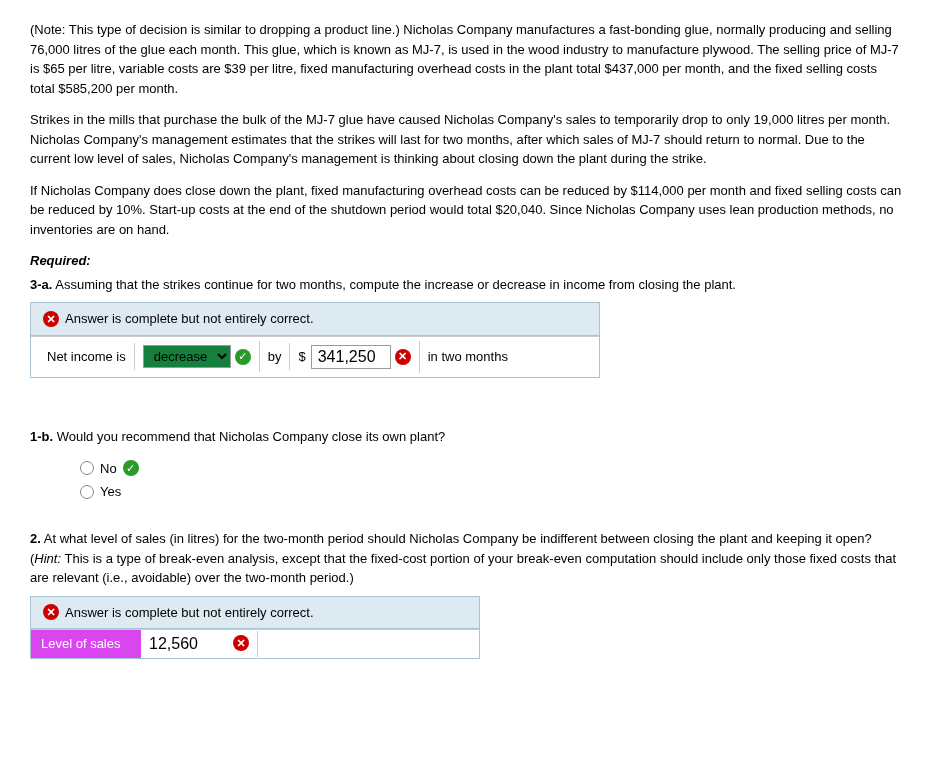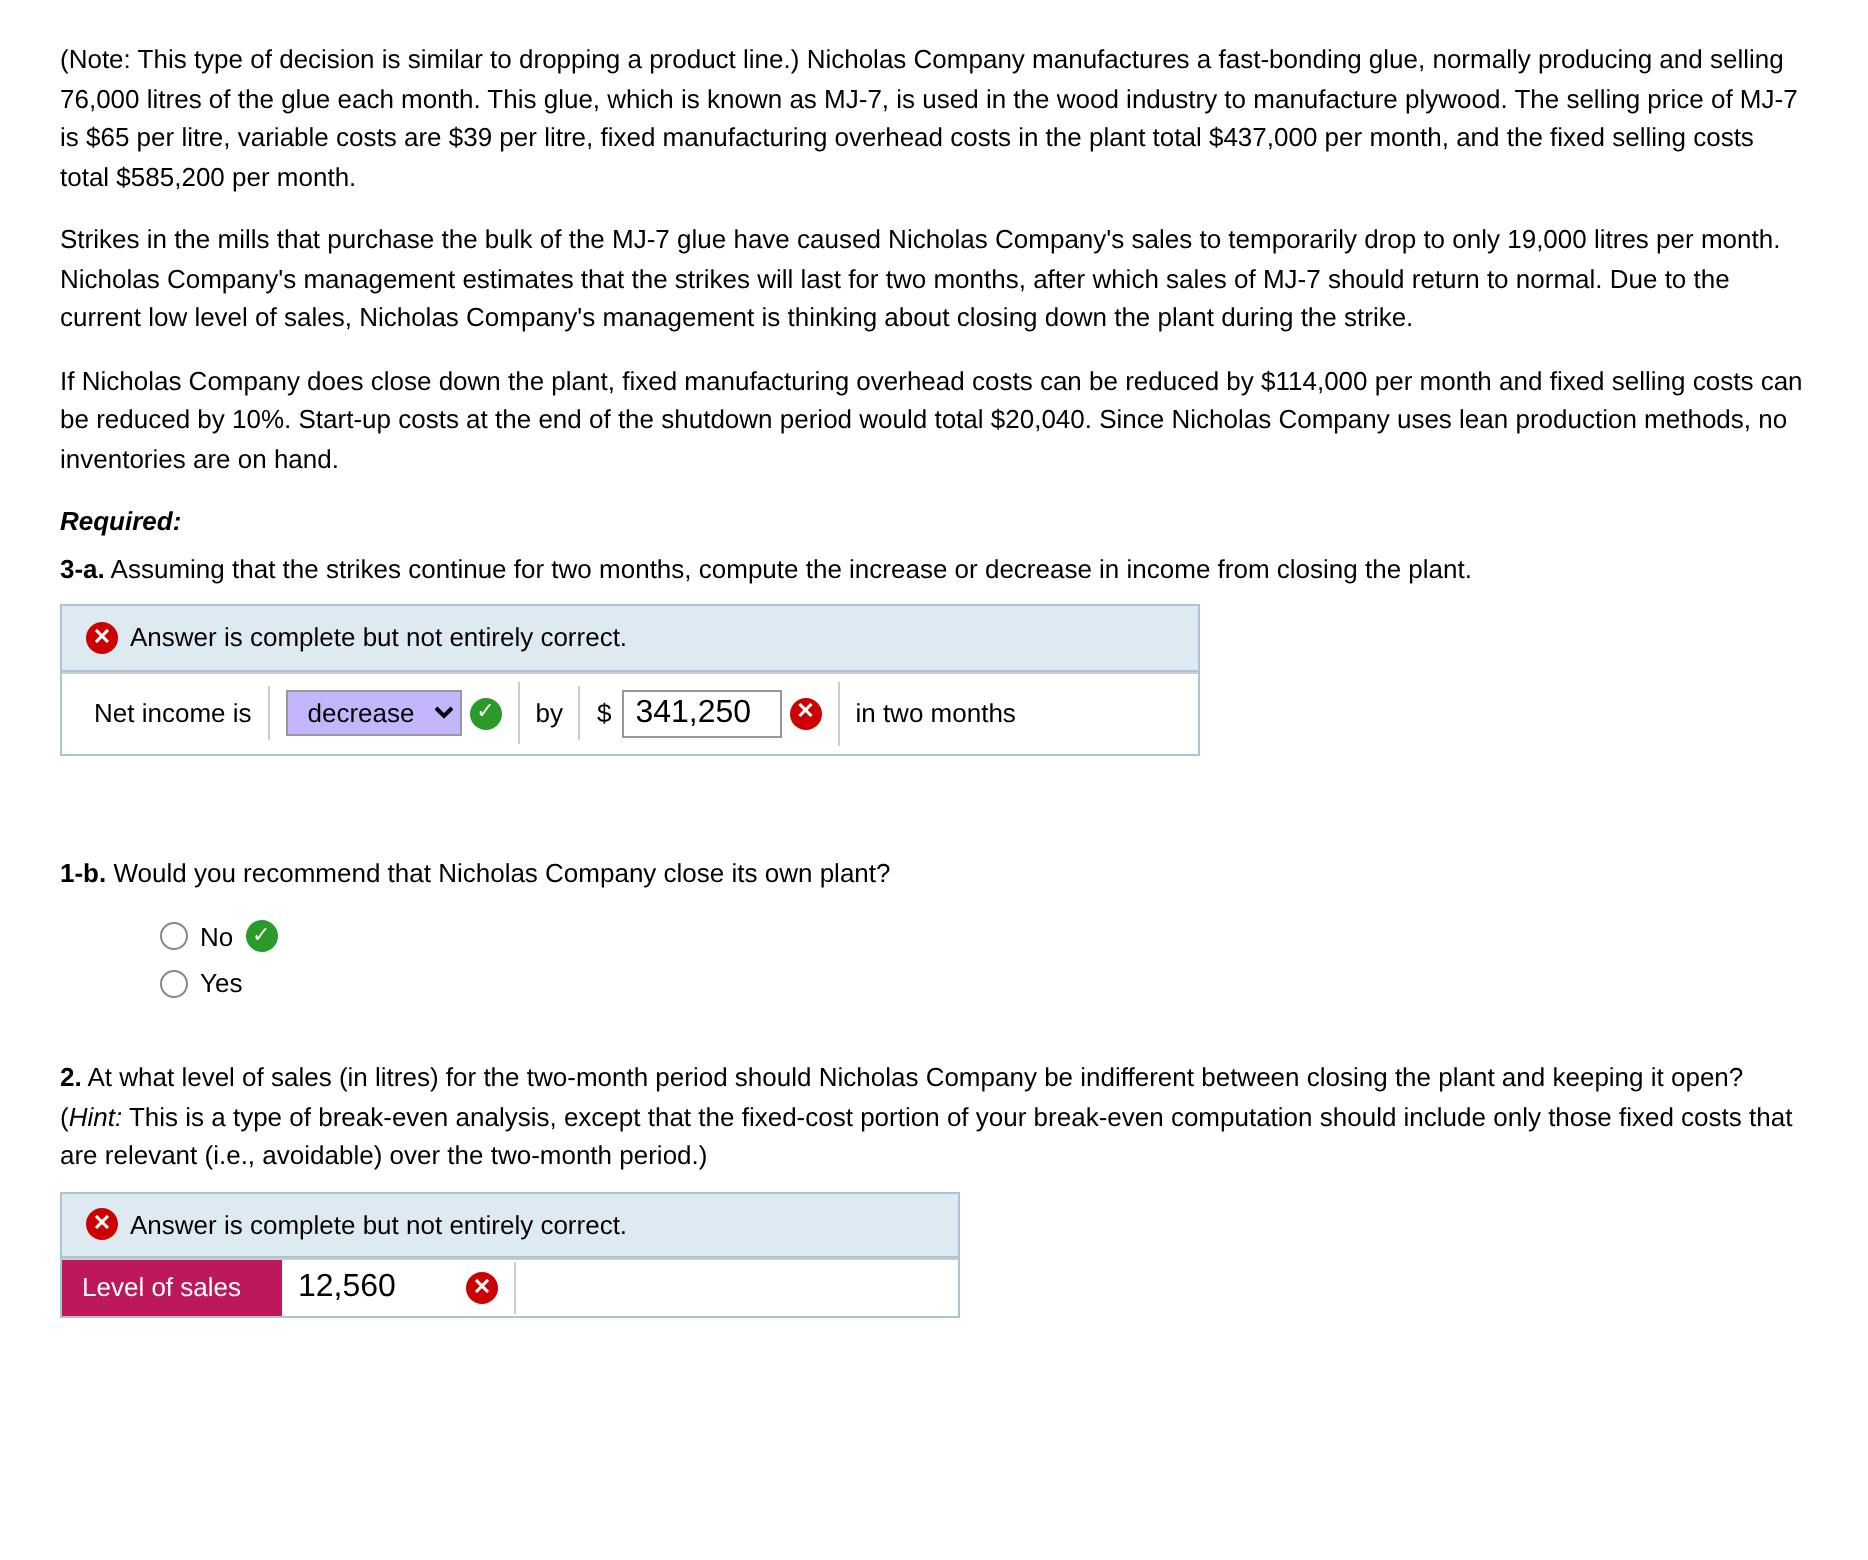--- a/index.html
+++ b/index.html
@@ -66,21 +66,21 @@
       height: 16px;
       background: #2a9a2a;
       border-radius: 50%;
       color: white;
       font-size: 11px;
       flex-shrink: 0;
     }
     .dropdown-field {
       border: 1px solid #999;
       padding: 2px 6px;
-      background: #c4b5fd;
+      background: #15803d;
       font-size: 13px;
       min-width: 80px;
     }
     .input-field {
       border: 1px solid #999;
       padding: 2px 6px;
       background: #fff;
       font-size: 16px;
       min-width: 80px;
     }
@@ -103,34 +103,33 @@
       display: inline-block;
       min-width: 450px;
     }
     .los-row {
       background: #fff;
       display: flex;
       align-items: center;
       border-top: 1px solid #ccc;
     }
     .los-label {
-      background: #be185d;
+      background: #d946ef;
       color: #fff;
       padding: 4px 10px;
       font-size: 13px;
       min-width: 110px;
     }
     .los-input {
       border: none;
       border-right: 1px solid #ccc;
       padding: 4px 8px;
       font-size: 13px;
       min-width: 80px;
       display: flex;
-      align-items: center;
       gap: 4px;
     }
     .los-text {
       padding: 4px 8px;
       font-size: 13px;
     }
     b { font-weight: bold; }
     i { font-style: italic; }
   </style>
 </head>

